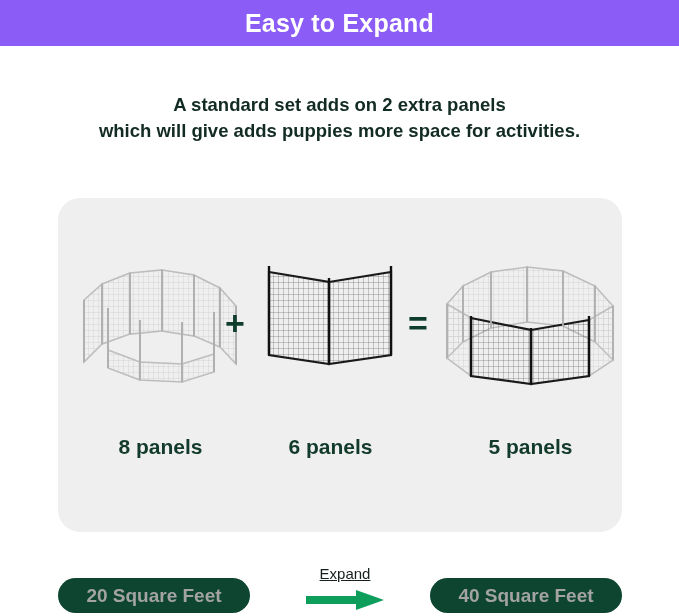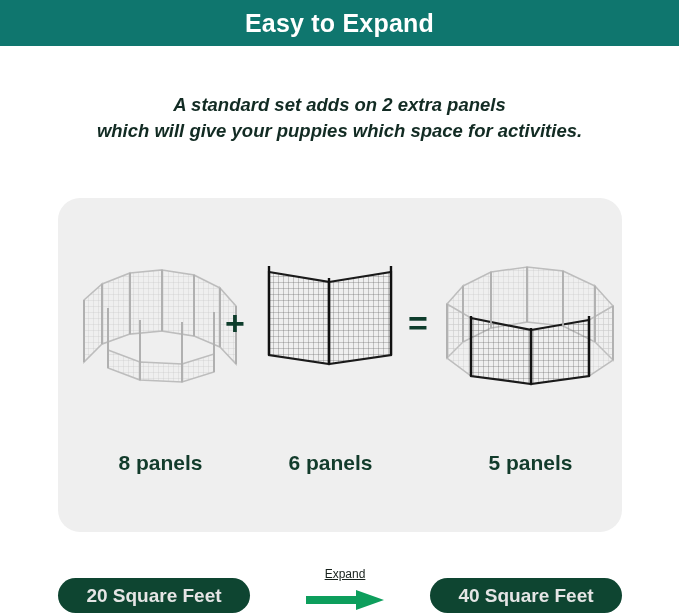--- a/index.html
+++ b/index.html
@@ -15,21 +15,21 @@
     font-family: "Liberation Sans", sans-serif;
     background: #ffffff;
   }
 
   
   .header-banner {
     position: absolute;
     left: 0; top: 0;
     width: 679px;
     height: 46px;
-    background: #0f766e;
+    background: #8b5cf6;
     display: flex;
     align-items: center;
     justify-content: center;
   }
   .header-title {
     color: #ffffff;
     font-size: 25px;
     font-weight: bold;
     letter-spacing: 0.2px;
     line-height: 1;
@@ -38,21 +38,20 @@
   
   .subtitle-block {
     position: absolute;
     left: 0; top: 92px;
     width: 679px;
     text-align: center;
     color: #122b23;
     font-size: 18.5px;
     font-weight: bold;
     line-height: 26px;
-    font-style: italic;
   }
   .subtitle-line { display: block; white-space: nowrap; }
 
   
   .diagram-card {
     position: absolute;
     left: 58px; top: 198px;
     width: 564px;
     height: 334px;
     background: #efefef;
@@ -90,21 +89,21 @@
   .op-equal { left: 340px; }
 
   .labels-row {
     position: absolute;
     left: 0; top: 235px;
     width: 564px;
     height: 30px;
   }
   .panel-label {
     position: absolute;
-    top: 16px;
+    top: 0;
     text-align: center;
     color: #123b2b;
     font-size: 21px;
     font-weight: bold;
     line-height: 28px;
   }
   .label-a { left: 20px;  width: 165px; }
   .label-b { left: 205px; width: 135px; }
   .label-c { left: 385px; width: 175px; }
 
@@ -117,57 +116,57 @@
   }
   .pill {
     position: absolute;
     top: 22px;
     height: 35px;
     background: #0e4531;
     border-radius: 20px;
     display: flex;
     align-items: center;
     justify-content: center;
-    color: #e5e5e5;
+    color: #a3a3a3;
     font-size: 19px;
     font-weight: bold;
   }
   .pill-left  { left: 58px;  width: 192px; }
   .pill-right { left: 430px; width: 192px; }
 
   .expand-group {
     position: absolute;
     left: 290px; top: 8px;
     width: 110px;
     height: 52px;
     text-align: center;
   }
   .expand-label {
     color: #17211c;
-    font-size: 12px;
+    font-size: 15px;
     font-weight: normal;
     line-height: 20px;
     display: block;
     text-decoration: underline;
   }
   .expand-arrow {
     display: block;
     margin: 5px auto 0 auto;
   }
 </style>
 </head>
 <body>
 
 <div class="header-banner">
   <span class="header-title">Easy to Expand</span>
 </div>
 
 <div class="subtitle-block">
   <span class="subtitle-line">A standard set adds on 2 extra panels</span>
-  <span class="subtitle-line">which will give your puppies which space for activities.</span>
+  <span class="subtitle-line">which will give adds puppies more space for activities.</span>
 </div>
 
 <div class="diagram-card">
 
   <div class="figure-row">
 
     <div class="fig fig-8">
       <svg width="165" height="130" viewBox="0 0 165 130" xmlns="http://www.w3.org/2000/svg">
         <defs>
           <pattern id="mesh-light" width="5" height="6" patternUnits="userSpaceOnUse">

